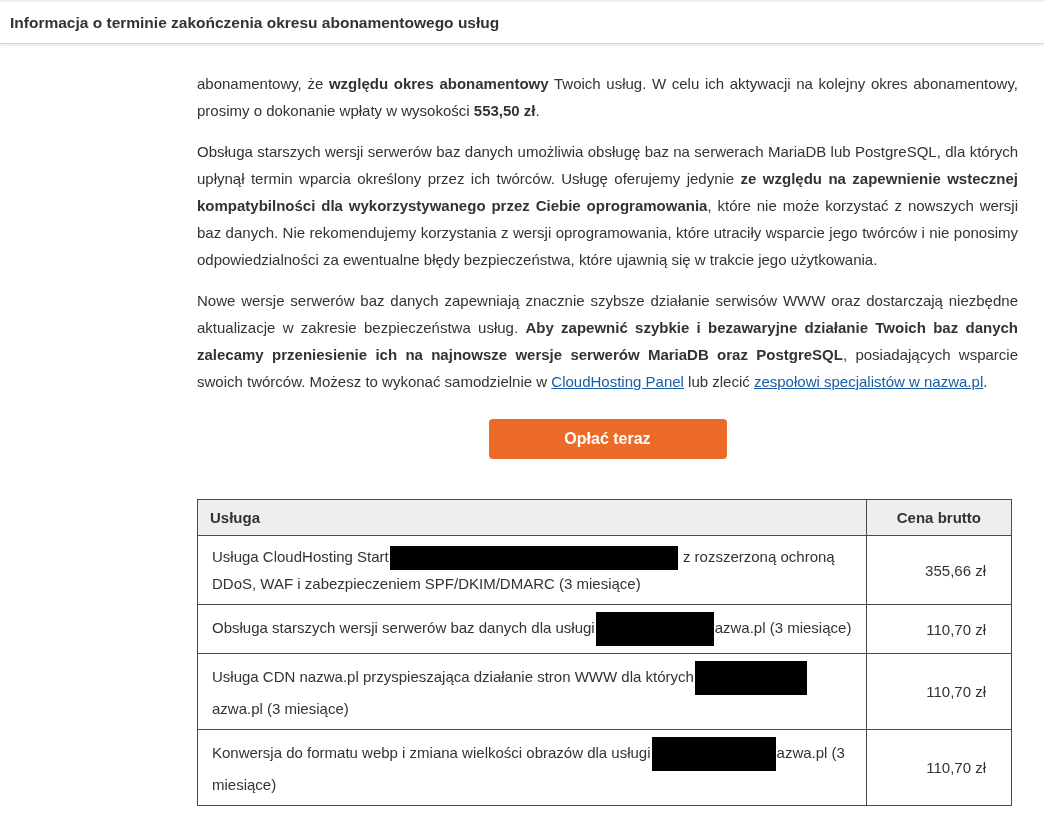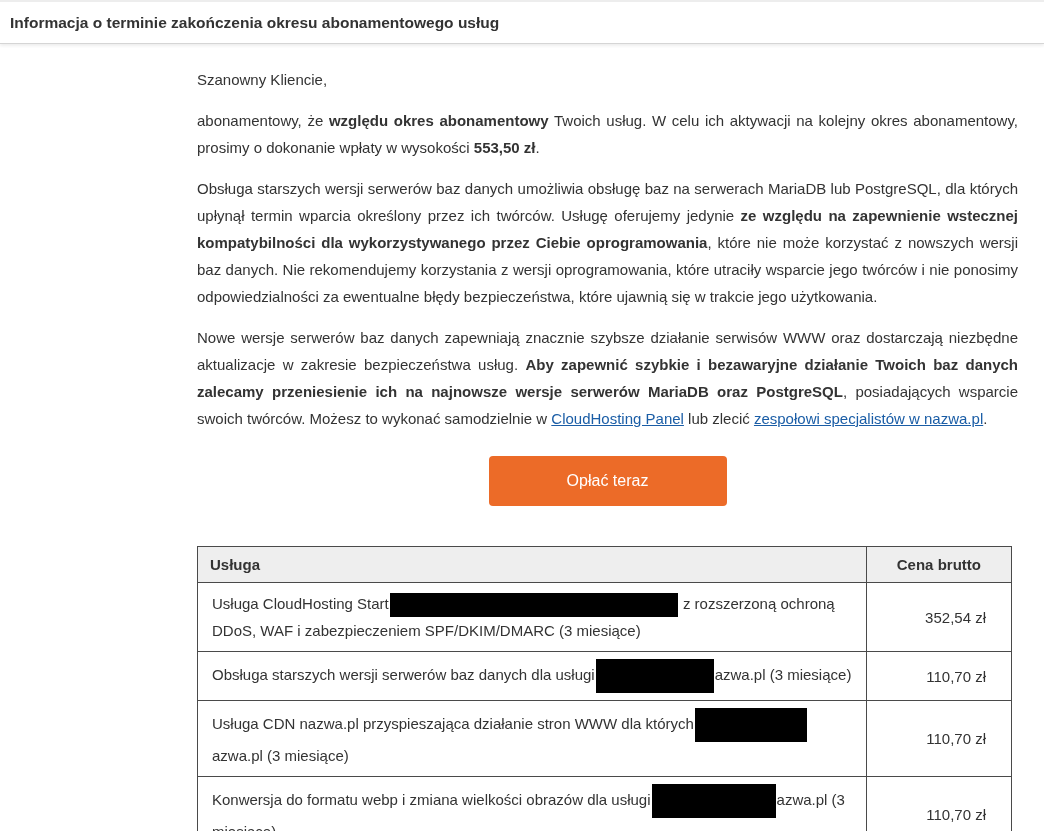--- a/index.html
+++ b/index.html
@@ -32,24 +32,24 @@
   p.para{
     font-size:15px;line-height:27px;text-align:justify;
     margin:14px 0 0 0;
   }
   .b{font-weight:bold;}
   a.link{color:var(--link_blue,#1a5da6);text-decoration:underline;cursor:pointer;}
   a.link.b{font-weight:normal;}
   
   .btn-row{text-align:center;margin-top:24px;}
   .pay-btn{
-    display:inline-block;width:238px;height:50px;
+    display:inline-block;width:238px;height:40px;
     background:var(--accent_orange,#ec6b28);
     color:#ffffff;font-family:"Liberation Sans",sans-serif;
-    font-size:16px;font-weight:normal;
+    font-size:16px;font-weight:bold;
     border:none;border-radius:4px;cursor:pointer;
   }
   
   table.services{
     border-collapse:collapse;table-layout:fixed;
     width:815px;margin-top:40px;font-size:15px;color:#333;
   }
   .services th,.services td{
     border:1px solid var(--border_dark,#4a4a4a);
     vertical-align:middle;box-sizing:border-box;
@@ -75,41 +75,40 @@
 </style>
 </head>
 <body>
 
 <header class="subject-bar">
   <h1>Informacja o terminie zakończenia okresu abonamentowego usług</h1>
 </header>
 
 <main class="content">
 
-  <p class="greeting">Szanowny Kliencie,</p>
 
   <p class="para"><span>abonamentowy, że </span><span class="b">względu okres abonamentowy</span><span> Twoich usług. W celu ich aktywacji na kolejny okres abonamentowy, prosimy o dokonanie wpłaty w wysokości </span><span class="b">553,50 zł</span><span>.</span></p>
   <p class="para"><span>Obsługa starszych wersji serwerów baz danych umożliwia obsługę baz na serwerach MariaDB lub PostgreSQL, dla których upłynął termin wparcia określony przez ich twórców. Usługę oferujemy jedynie </span><span class="b">ze względu na zapewnienie wstecznej kompatybilności dla wykorzystywanego przez Ciebie oprogramowania</span><span>, które nie może korzystać z nowszych wersji baz danych. Nie rekomendujemy korzystania z wersji oprogramowania, które utraciły wsparcie jego twórców i nie ponosimy odpowiedzialności za ewentualne błędy bezpieczeństwa, które ujawnią się w trakcie jego użytkowania.</span></p>
   <p class="para"><span>Nowe wersje serwerów baz danych zapewniają znacznie szybsze działanie serwisów WWW oraz dostarczają niezbędne aktualizacje w zakresie bezpieczeństwa usług. </span><span class="b">Aby zapewnić szybkie i bezawaryjne działanie Twoich baz danych zalecamy przeniesienie ich na najnowsze wersje serwerów MariaDB oraz PostgreSQL</span><span>, posiadających wsparcie swoich twórców. Możesz to wykonać samodzielnie w </span><a class="link" href="#">CloudHosting Panel</a><span> lub zlecić </span><a class="link b" href="#">zespołowi specjalistów w nazwa.pl</a><span>.</span></p>
 
   <div class="btn-row">
     <button class="pay-btn">Opłać teraz</button>
   </div>
 
   <table class="services">
     <thead>
       <tr>
         <th class="col-service">Usługa</th>
         <th class="col-price">Cena brutto</th>
       </tr>
     </thead>
     <tbody>
       <tr>
         <td class="service"><span>Usługa CloudHosting Start</span><span class="redact" style="width: 288px; height: 24px;"></span><span> z rozszerzoną ochroną DDoS, WAF i zabezpieczeniem SPF/DKIM/DMARC (3 miesiące)</span></td>
-        <td class="price">352,54 zł</td>
+        <td class="price">355,66 zł</td>
       </tr>
       <tr>
         <td class="service"><span>Obsługa starszych wersji serwerów baz danych dla usługi</span><span class="redact" style="width: 118px; height: 34px;"></span><span>azwa.pl (3 miesiące)</span></td>
         <td class="price">110,70 zł</td>
       </tr>
       <tr>
         <td class="service"><span>Usługa CDN nazwa.pl przyspieszająca działanie stron WWW dla których</span><span class="redact" style="width: 112px; height: 34px;"></span><span>azwa.pl (3 miesiące)</span></td>
         <td class="price">110,70 zł</td>
       </tr>
       <tr>

